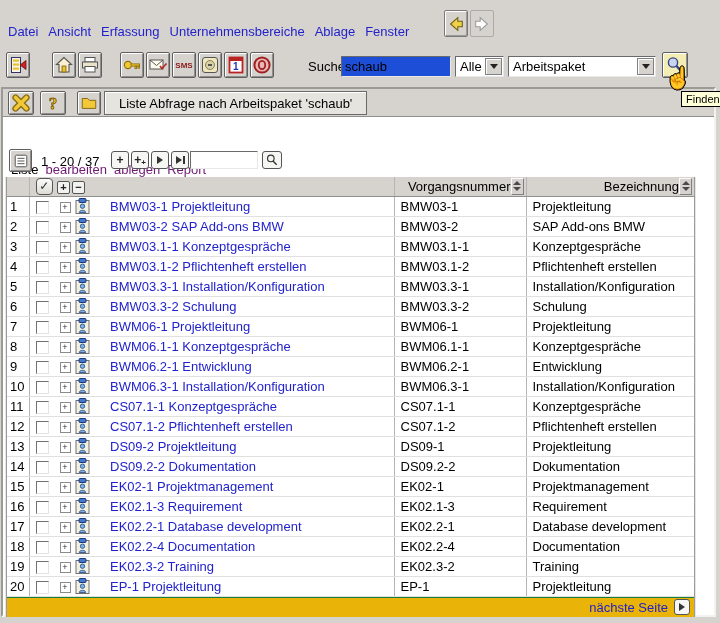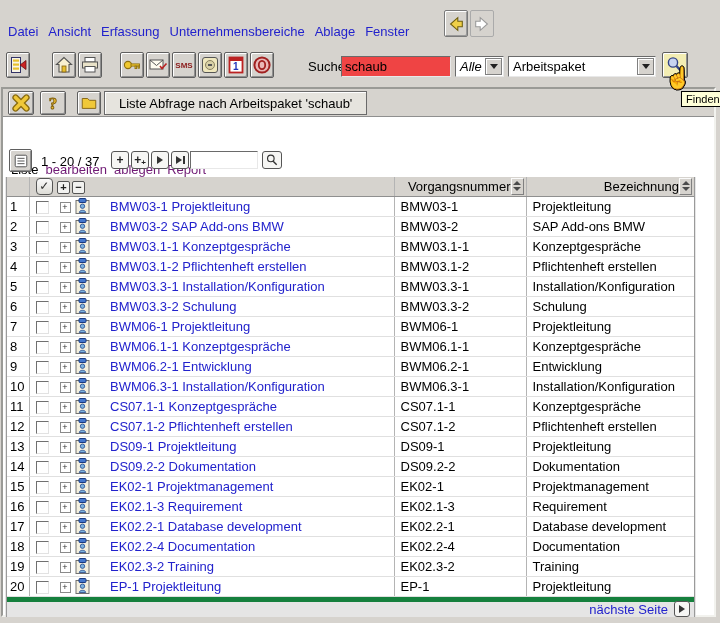--- a/index.html
+++ b/index.html
@@ -23,21 +23,21 @@
   .toolbar { position:absolute; top:48px; left:0; width:624px; height:38px; }
   .tbtn { position:absolute; top:4px; width:24px; height:26px; background:#d6d3ce;
     border:1px solid #5f5f5f; border-radius:2px;
     box-shadow:inset 1px 1px 0 #ffffff, inset -1px -1px 0 #8f8f8f;
     display:flex; align-items:center; justify-content:center; }
   .tbtn.hl { background:#f3edb3; }
   .sms-txt { font-size:8px; font-weight:bold; color:#8a1a1a; letter-spacing:0; }
   .cal-digit { position:absolute; font-size:10px; font-weight:bold; color:#2233bb; }
   .search-label { position:absolute; left:308px; top:11px; }
   .search-input { position:absolute; left:341px; top:8px; width:110px; height:21px;
-    border:1px solid; border-color:#6a6a6a #e8e8e8 #e8e8e8 #6a6a6a; background:#ef4444;
+    border:1px solid; border-color:#6a6a6a #e8e8e8 #e8e8e8 #6a6a6a; background:#1d4ed8;
     font-family:"Liberation Sans",sans-serif; font-size:13px; padding:0 3px; }
   .selbox { position:absolute; top:8px; height:21px; background:#fff;
     border:1px solid; border-color:#6a6a6a #e8e8e8 #e8e8e8 #6a6a6a;
     display:flex; align-items:center; }
   .selbox .sel-text { padding:0 4px; flex:1; white-space:nowrap; overflow:hidden; }
   .sel-arrow { width:17px; height:17px; margin-right:1px; background:#d6d3ce;
     border:1px solid #808080; box-shadow:inset 1px 1px 0 #fff;
     display:flex; align-items:center; justify-content:center; }
   .tri-dn-s { width:0; height:0; border-left:4px solid transparent; border-right:4px solid transparent; border-top:5px solid #222; }
   .tooltip { position:absolute; left:681px; top:91px; z-index:40; background:#ffffd8;
@@ -101,21 +101,21 @@
     background:linear-gradient(#fafafa,#dddcd6); align-items:center; justify-content:center;
     font-size:12px; color:#333; vertical-align:middle; margin-left:4px; }
   .selall::after { content:"\2713"; }
   .hdr-flex { display:flex; align-items:center; justify-content:flex-end; padding-right:2px; }
   .sort { width:13px; height:17px; background:#d6d3ce;
     border:1px solid; border-color:#fafafa #808080 #808080 #fafafa;
     display:inline-flex; flex-direction:column; align-items:center; justify-content:center; gap:2px; }
   .tri-u4 { width:0;height:0;border-left:4px solid transparent;border-right:4px solid transparent;border-bottom:4px solid #4a4a4a; }
   .tri-d4 { width:0;height:0;border-left:4px solid transparent;border-right:4px solid transparent;border-top:4px solid #4a4a4a; }
   a.lnk { color:#2222cc; text-decoration:none; cursor:pointer; padding-left:9px; }
-  .table-footer { height:20px; background:#e5e5e5; border-top:5px solid #15803d;
+  .table-footer { height:20px; background:#eab308; border-top:1px solid #15803d;
     display:flex; align-items:center; justify-content:flex-end; gap:6px; padding-right:4px; }
   .table-footer a { color:#2222cc; text-decoration:none; cursor:pointer; }
   .nextbtn { width:16px; height:16px; background:#f6f6f4; border:1px solid #555; border-radius:3px;
     display:flex; align-items:center; justify-content:center; }
   svg { display:block; }
 </style>
 </head>
 <body>
 
 <div class="menubar">
@@ -216,21 +216,21 @@
     <span>
       <svg width="20" height="20" viewBox="0 0 20 20">
         <circle cx="10" cy="10" r="7.6" fill="#e9b7b7" stroke="#a02020" stroke-width="2"></circle>
         <ellipse cx="10" cy="10" rx="3.2" ry="4.2" fill="none" stroke="#a02020" stroke-width="1.8"></ellipse>
       </svg>
     </span>
   </div>
 
   <span class="search-label">Suche</span>
   <input class="search-input" type="text" value="schaub" style="">
-  <div class="selbox" style="left:455px; width:49px;font-style:italic;">
+  <div class="selbox" style="left:455px; width:49px;">
     <span class="sel-text">Alle</span>
     <span class="sel-arrow">
         <span class="tri-dn-s"></span>
       </span>
   </div>
   <div class="selbox" style="left:508px; width:148px;">
     <span class="sel-text">Arbeitspaket</span>
     <span class="sel-arrow">
         <span class="tri-dn-s"></span>
       </span>
@@ -538,21 +538,21 @@
             <tr>
               <td class="c-num">13</td>
               <td class="c-chk"><span class="cb"></span></td>
               <td class="c-exp"><span class="exp"></span></td>
               <td class="c-ico"><span><svg width="15" height="16" viewBox="0 0 15 16">
                     <rect x="1" y="2.5" width="13" height="13" fill="#f4f0df" stroke="#707070"></rect>
                     <rect x="4" y="0.5" width="7" height="4" rx="1" fill="#4477cc" stroke="#1a3a80"></rect>
                     <circle cx="7.5" cy="8.2" r="2.2" fill="#7db4e0" stroke="#224488" stroke-width="0.8"></circle>
                     <path d="M4.3,14.5 C4.3,11.6 10.7,11.6 10.7,14.5 Z" fill="#7db4e0" stroke="#224488" stroke-width="0.8"></path>
                   </svg></span></td>
-              <td class="c-link"><a class="lnk">DS09-1 Projektleitung</a></td>
+              <td class="c-link"><a class="lnk">DS09-2 Projektleitung</a></td>
               <td class="c-vn">DS09-1</td>
               <td class="c-bez">Projektleitung</td>
             </tr>
             <tr>
               <td class="c-num">14</td>
               <td class="c-chk"><span class="cb"></span></td>
               <td class="c-exp"><span class="exp"></span></td>
               <td class="c-ico"><span><svg width="15" height="16" viewBox="0 0 15 16">
                     <rect x="1" y="2.5" width="13" height="13" fill="#f4f0df" stroke="#707070"></rect>
                     <rect x="4" y="0.5" width="7" height="4" rx="1" fill="#4477cc" stroke="#1a3a80"></rect>

